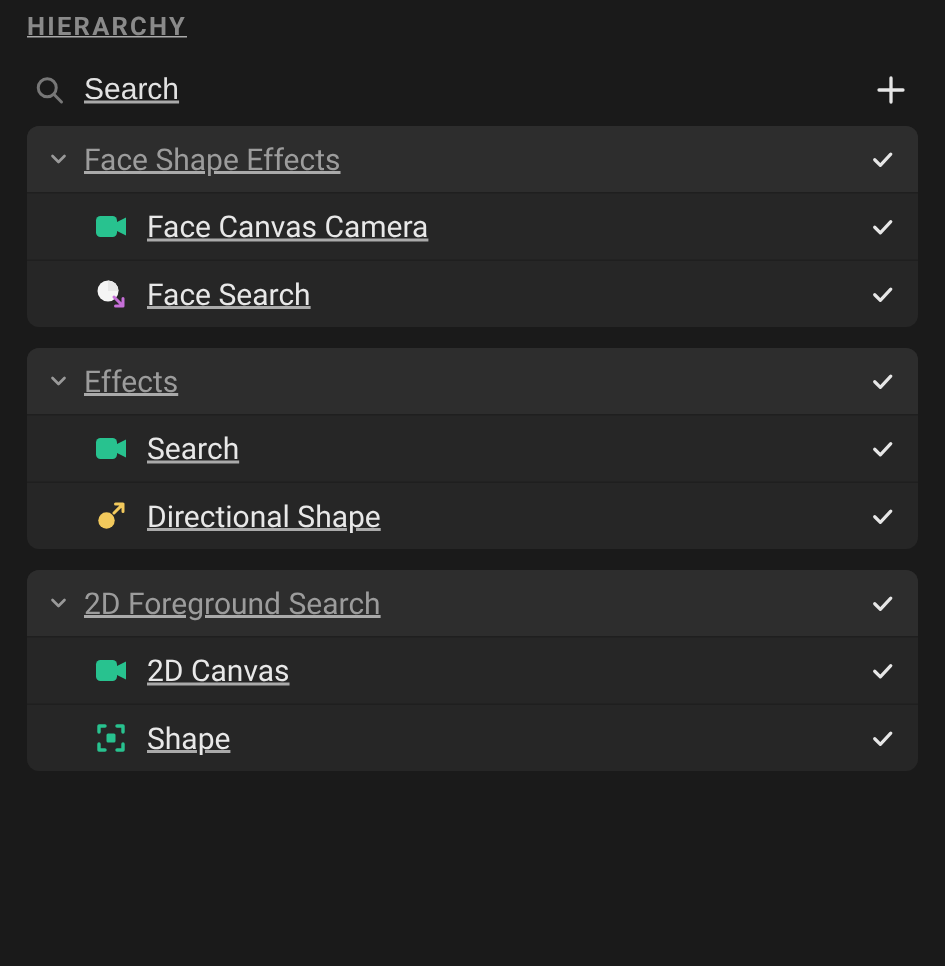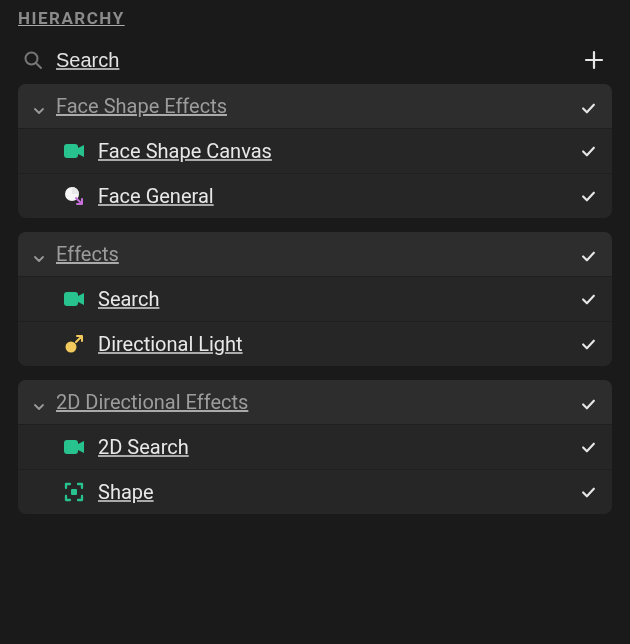--- a/index.html
+++ b/index.html
@@ -59,21 +59,21 @@
     color: #e6e6e6;
   }
   .group {
     background: #262626;
     border-radius: 8px;
     margin-bottom: 14px;
     overflow: hidden;
   }
   .group-header {
     display: flex;
-    align-items: flex-end;
+    align-items: center;
     padding: 10px 14px;
     background: #2d2d2d;
     cursor: pointer;
     gap: 10px;
   }
   .chevron {
     width: 14px;
     height: 14px;
     display: flex;
     align-items: center;
@@ -153,36 +153,36 @@
           </svg>
       </span>
     </div>
     <div class="item-row">
       <span class="item-icon">
         <svg width="22" height="18" viewBox="0 0 22 18">
           <rect x="1" y="2" width="14" height="14" rx="3" fill="#28c28f"></rect>
           <path d="M15 6 L21 3 L21 15 L15 12 Z" fill="#28c28f"></path>
         </svg>
       </span>
-      <span class="item-label">Face Shape Canvas</span>
+      <span class="item-label">Face Canvas Camera</span>
       <span class="check">
         <svg width="15" height="15" viewBox="0 0 14 14">
             <path d="M2 7 L5.5 10.5 L12 3.5" stroke="#e6e6e6" stroke-width="2" fill="none" stroke-linecap="round" stroke-linejoin="round"></path>
           </svg>
       </span>
     </div>
     <div class="item-row">
       <span class="item-icon">
         <svg width="22" height="22" viewBox="0 0 22 22">
           <circle cx="9" cy="9" r="7" fill="#f5f5f5"></circle>
           <path d="M9 2 A7 7 0 0 1 16 9 L9 9 Z" fill="#e8e8e8"></path>
           <path d="M13 13 L19 19 M19 14 L19 19 L14 19" stroke="#c66fd8" stroke-width="2" fill="none" stroke-linecap="round" stroke-linejoin="round"></path>
         </svg>
       </span>
-      <span class="item-label">Face General</span>
+      <span class="item-label">Face Search</span>
       <span class="check">
         <svg width="15" height="15" viewBox="0 0 14 14">
             <path d="M2 7 L5.5 10.5 L12 3.5" stroke="#e6e6e6" stroke-width="2" fill="none" stroke-linecap="round" stroke-linejoin="round"></path>
           </svg>
       </span>
     </div>
   </div>
 
   <div class="group">
     <div class="group-header">
@@ -212,51 +212,51 @@
           </svg>
       </span>
     </div>
     <div class="item-row">
       <span class="item-icon">
         <svg width="22" height="22" viewBox="0 0 22 22">
           <circle cx="8" cy="14" r="5.5" fill="#f2c95c"></circle>
           <path d="M13 9 L19 3 M14 3 L19 3 L19 8" stroke="#f2c95c" stroke-width="2" fill="none" stroke-linecap="round" stroke-linejoin="round"></path>
         </svg>
       </span>
-      <span class="item-label">Directional Light</span>
+      <span class="item-label">Directional Shape</span>
       <span class="check">
         <svg width="15" height="15" viewBox="0 0 14 14">
             <path d="M2 7 L5.5 10.5 L12 3.5" stroke="#e6e6e6" stroke-width="2" fill="none" stroke-linecap="round" stroke-linejoin="round"></path>
           </svg>
       </span>
     </div>
   </div>
 
   <div class="group">
     <div class="group-header">
       <span class="chevron">
         <svg width="12" height="12" viewBox="0 0 12 12">
             <path d="M2 4 L6 8 L10 4" stroke="#999" stroke-width="1.8" fill="none" stroke-linecap="round" stroke-linejoin="round"></path>
           </svg>
       </span>
-      <span class="group-label">2D Directional Effects</span>
+      <span class="group-label">2D Foreground Search</span>
       <span class="check">
         <svg width="15" height="15" viewBox="0 0 14 14">
             <path d="M2 7 L5.5 10.5 L12 3.5" stroke="#e6e6e6" stroke-width="2" fill="none" stroke-linecap="round" stroke-linejoin="round"></path>
           </svg>
       </span>
     </div>
     <div class="item-row">
       <span class="item-icon">
         <svg width="22" height="18" viewBox="0 0 22 18">
           <rect x="1" y="2" width="14" height="14" rx="3" fill="#28c28f"></rect>
           <path d="M15 6 L21 3 L21 15 L15 12 Z" fill="#28c28f"></path>
         </svg>
       </span>
-      <span class="item-label">2D Search</span>
+      <span class="item-label">2D Canvas</span>
       <span class="check">
         <svg width="15" height="15" viewBox="0 0 14 14">
             <path d="M2 7 L5.5 10.5 L12 3.5" stroke="#e6e6e6" stroke-width="2" fill="none" stroke-linecap="round" stroke-linejoin="round"></path>
           </svg>
       </span>
     </div>
     <div class="item-row">
       <span class="item-icon">
         <svg width="22" height="22" viewBox="0 0 22 22" fill="none">
           <path d="M3 7 L3 3 L7 3" stroke="#28c28f" stroke-width="2.3" stroke-linecap="round" stroke-linejoin="round"></path>

